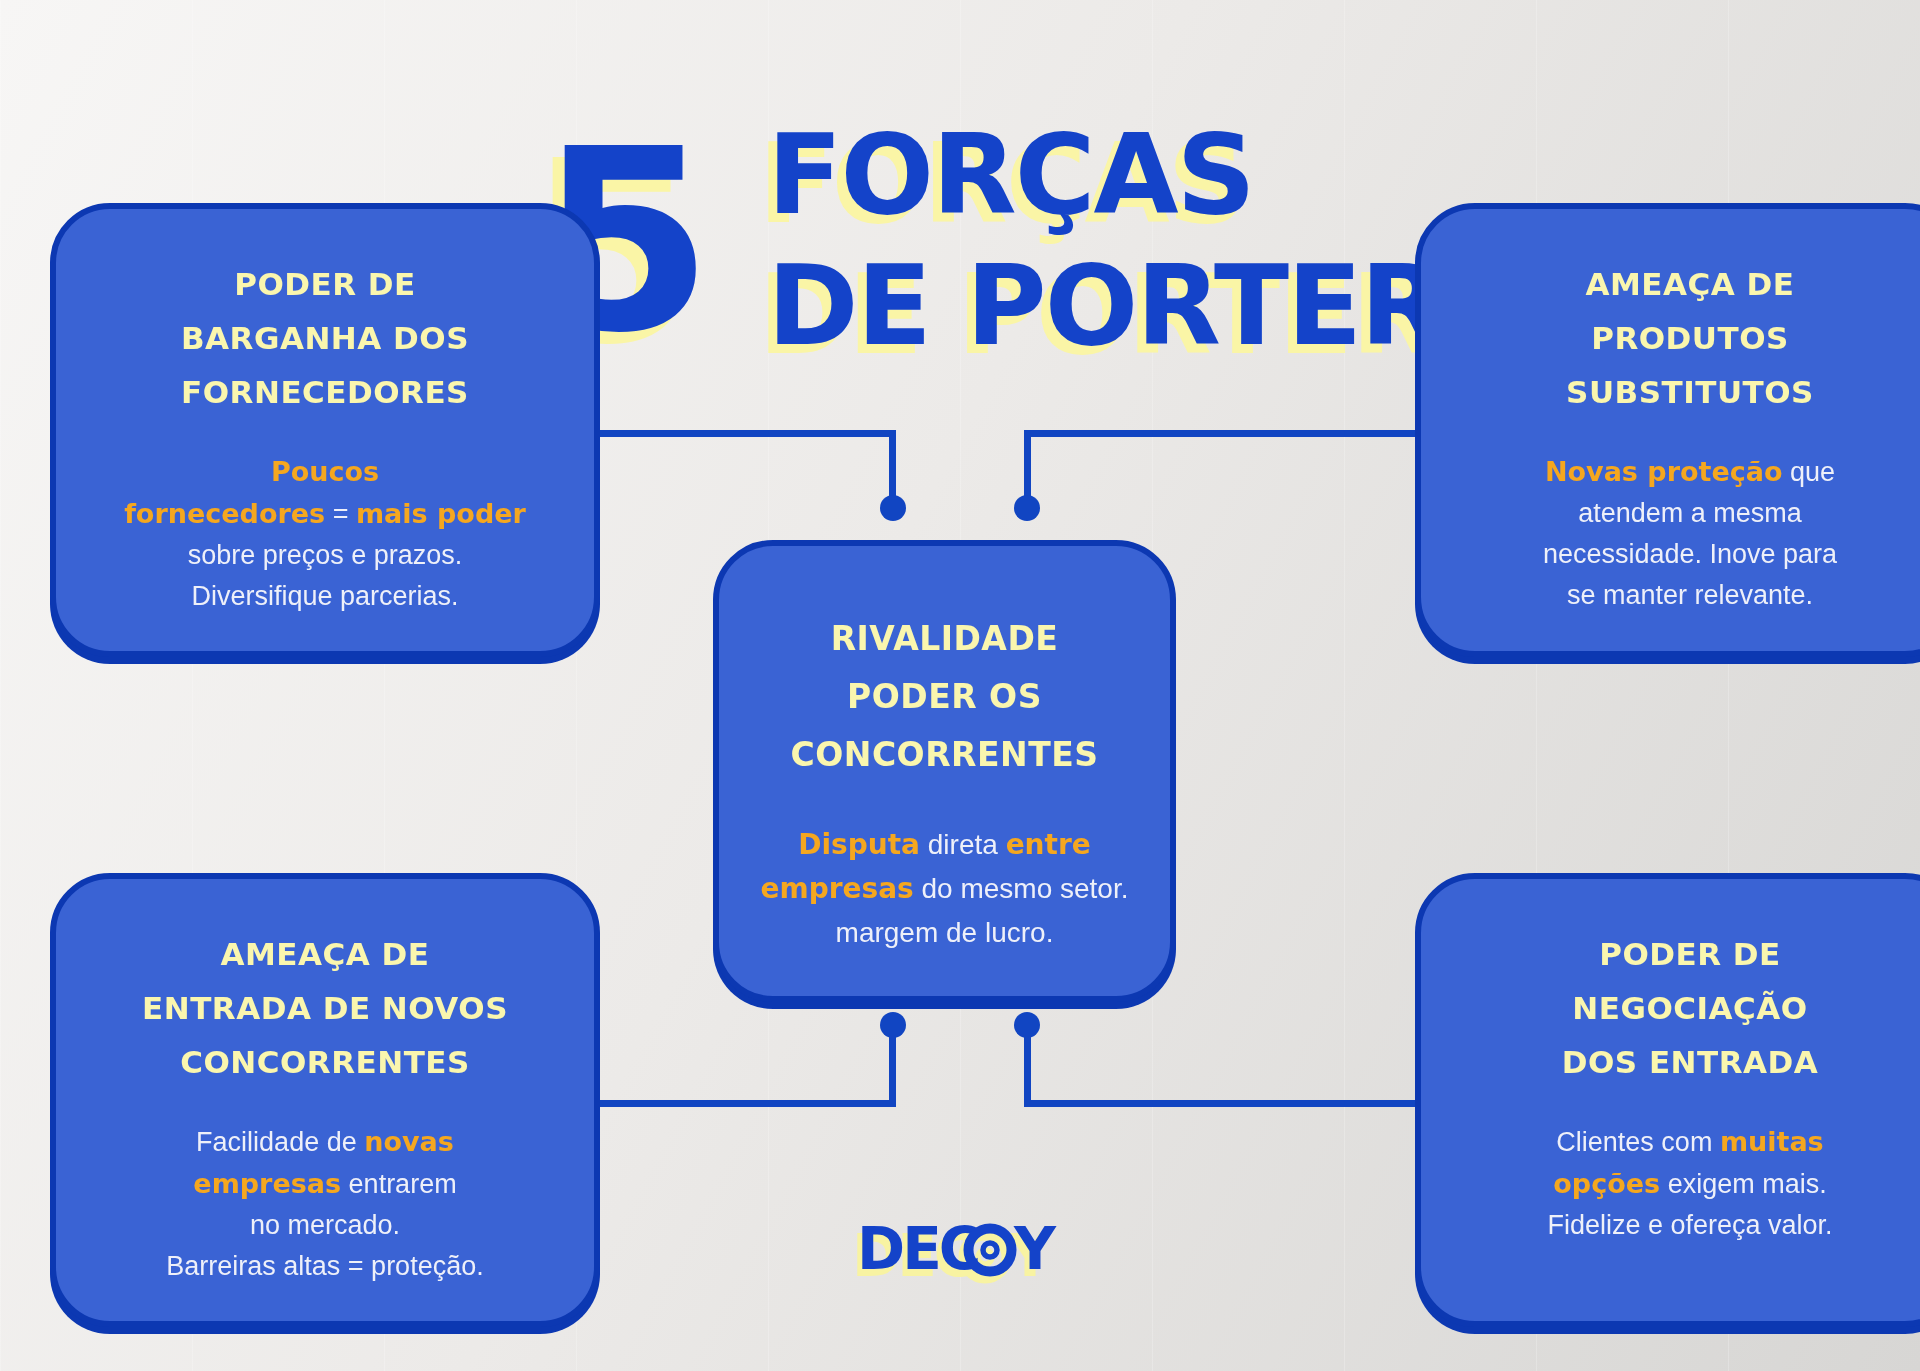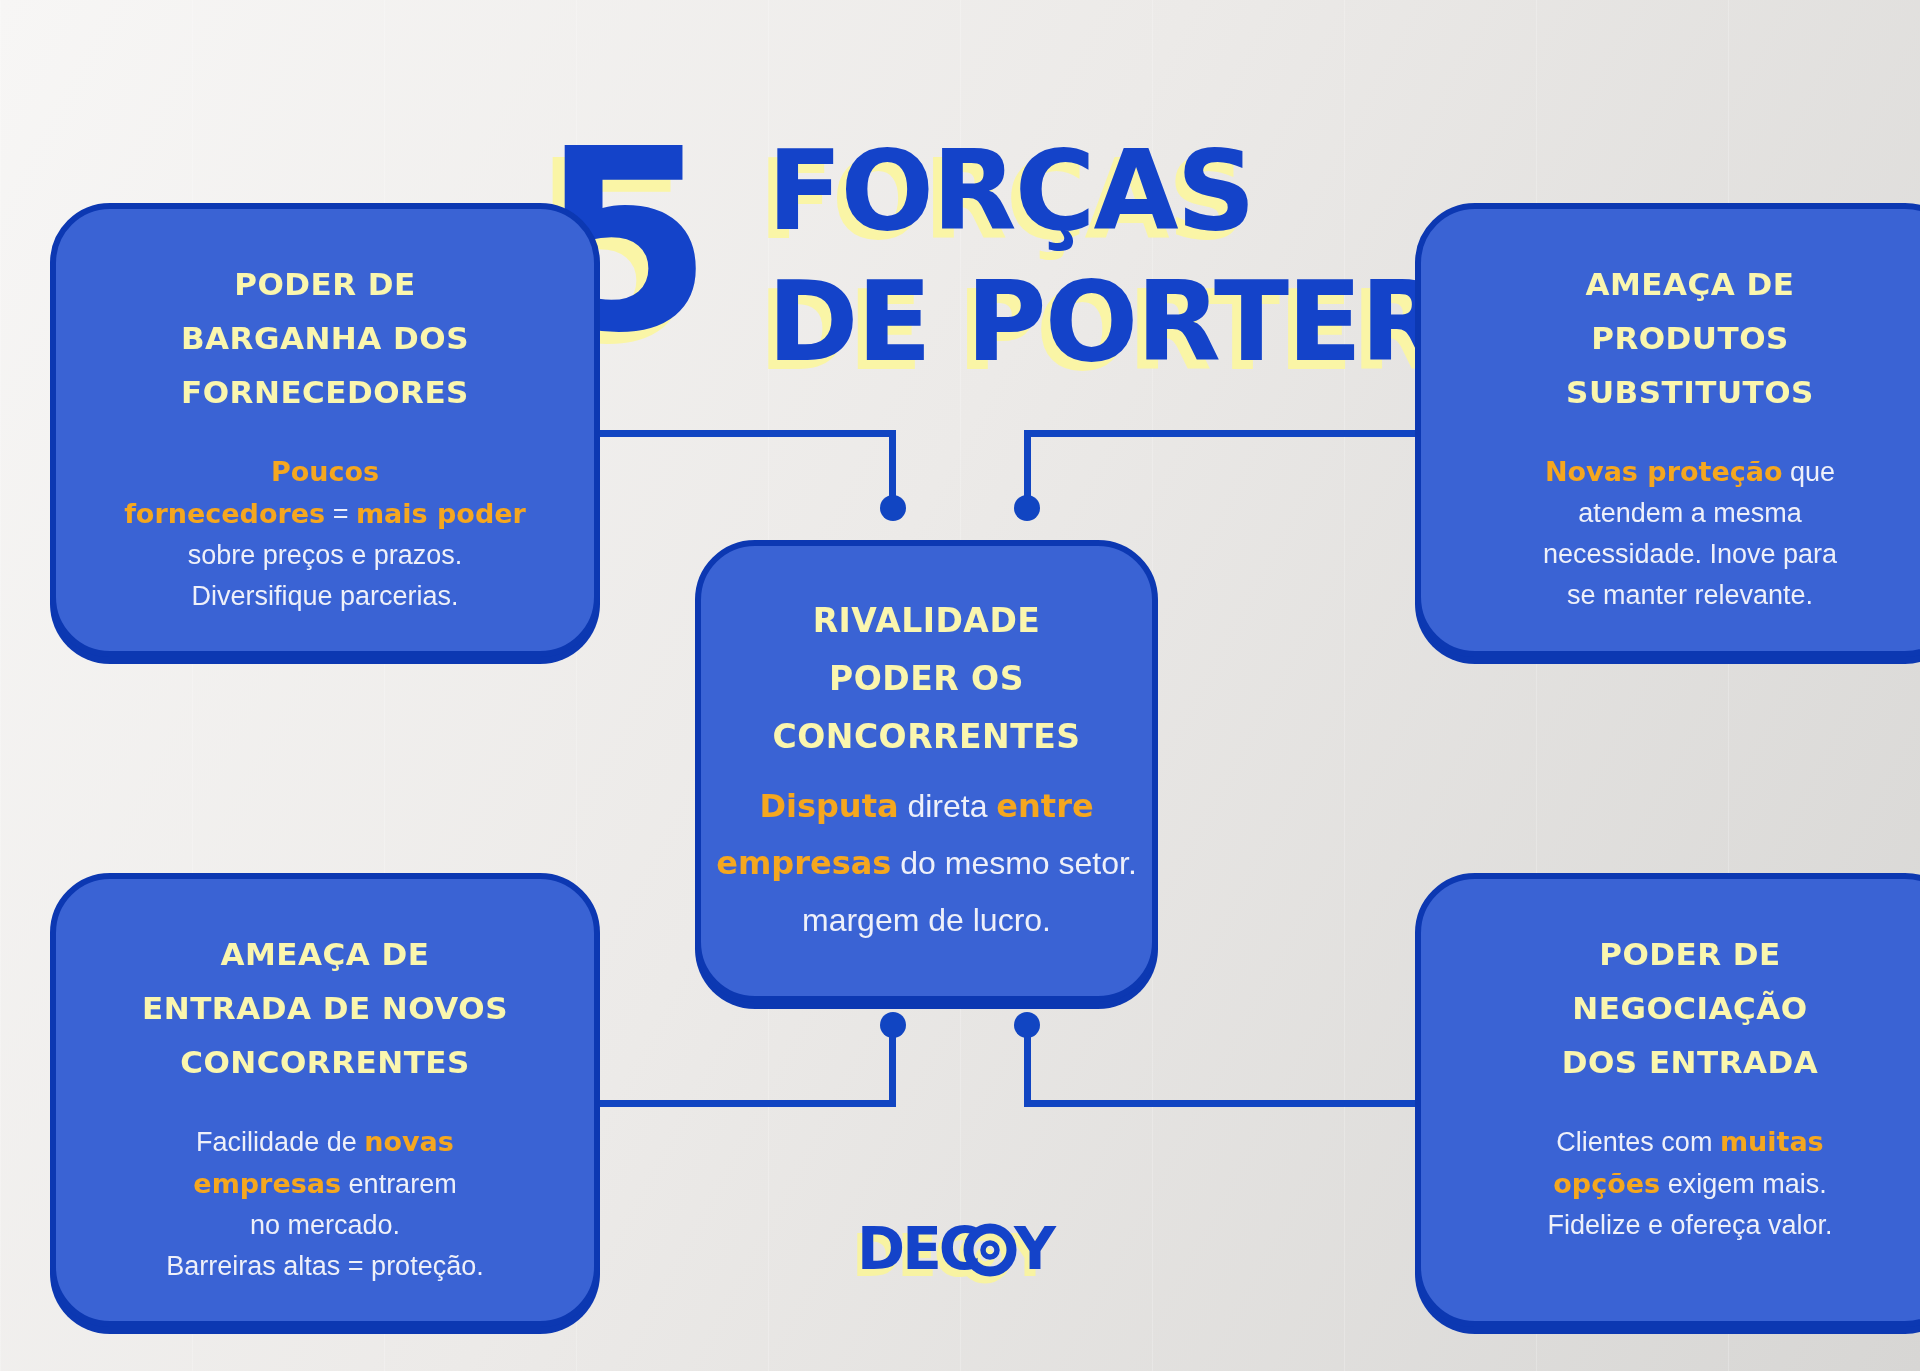--- a/index.html
+++ b/index.html
@@ -23,56 +23,56 @@
       repeating-linear-gradient(90deg, rgba(255,255,255,.22) 0 1px, rgba(0,0,0,0) 1px 192px),
       linear-gradient(118deg, var(--bg1) 0%, var(--bg2) 45%, var(--bg3) 100%);
   }
 
   
   .title{position:absolute;left:538px;top:110px;display:flex;align-items:flex-start;}
   .five{
     font-size:252px;font-weight:bold;line-height:1;color:var(--title-blue);
     text-shadow:-12px 12px 0 var(--cream);margin-top:5px;letter-spacing:-4px;
   }
-  .title-col{margin-left:58px;margin-top:16px;}
+  .title-col{margin-left:58px;}
   .t-line{
     font-size:110px;font-weight:bold;line-height:131px;color:var(--title-blue);
     letter-spacing:-2px;text-shadow:-9px 9px 0 var(--cream);white-space:nowrap;
   }
 
   
   .force-box{
     position:absolute;width:550px;height:454px;
     background:var(--box-fill);
     border:6px solid var(--box-border);
     border-radius:60px;
     box-shadow:0 7px 0 0 var(--box-border);
     padding:48px 24px 20px 24px;
     display:flex;flex-direction:column;align-items:center;
     text-align:center;
   }
   .pos-tl{left:50px;top:203px;}
   .pos-tr{left:1415px;top:203px;}
   .pos-bl{left:50px;top:873px;}
   .pos-br{left:1415px;top:873px;}
-  .pos-c {left:695px;top:540px;width:463px;height:462px;padding-top:46px;}
+  .pos-c {left:713px;top:540px;width:463px;height:462px;padding-top:64px;}
 
   .box-heading{
     font-size:31px;font-weight:bold;line-height:54px;color:var(--heading-cream);
     letter-spacing:.5px;
   }
   .box-heading div{white-space:nowrap;}
   .box-body{
     margin-top:32px;font-family:"Liberation Sans","DejaVu Sans",sans-serif;
     font-size:27px;line-height:41px;color:var(--body-text);font-weight:normal;
   }
   .box-body div{white-space:nowrap;}
   .box-body .hl{color:var(--orange);font-weight:bold;font-family:"DejaVu Sans",sans-serif;}
   .pos-c .box-heading{font-size:33px;line-height:58px;}
-  .pos-c .box-body{font-size:32px;line-height:57px;margin-top:12px;}
+  .pos-c .box-body{font-size:28px;line-height:44px;margin-top:39px;}
 
   
   .cline{position:absolute;background:var(--connector);}
   .cdot{position:absolute;width:26px;height:26px;border-radius:50%;background:var(--connector);}
 
   
   .logo{position:absolute;left:857px;top:1213px;width:210px;height:74px;}
 </style>
 </head>
 <body>

